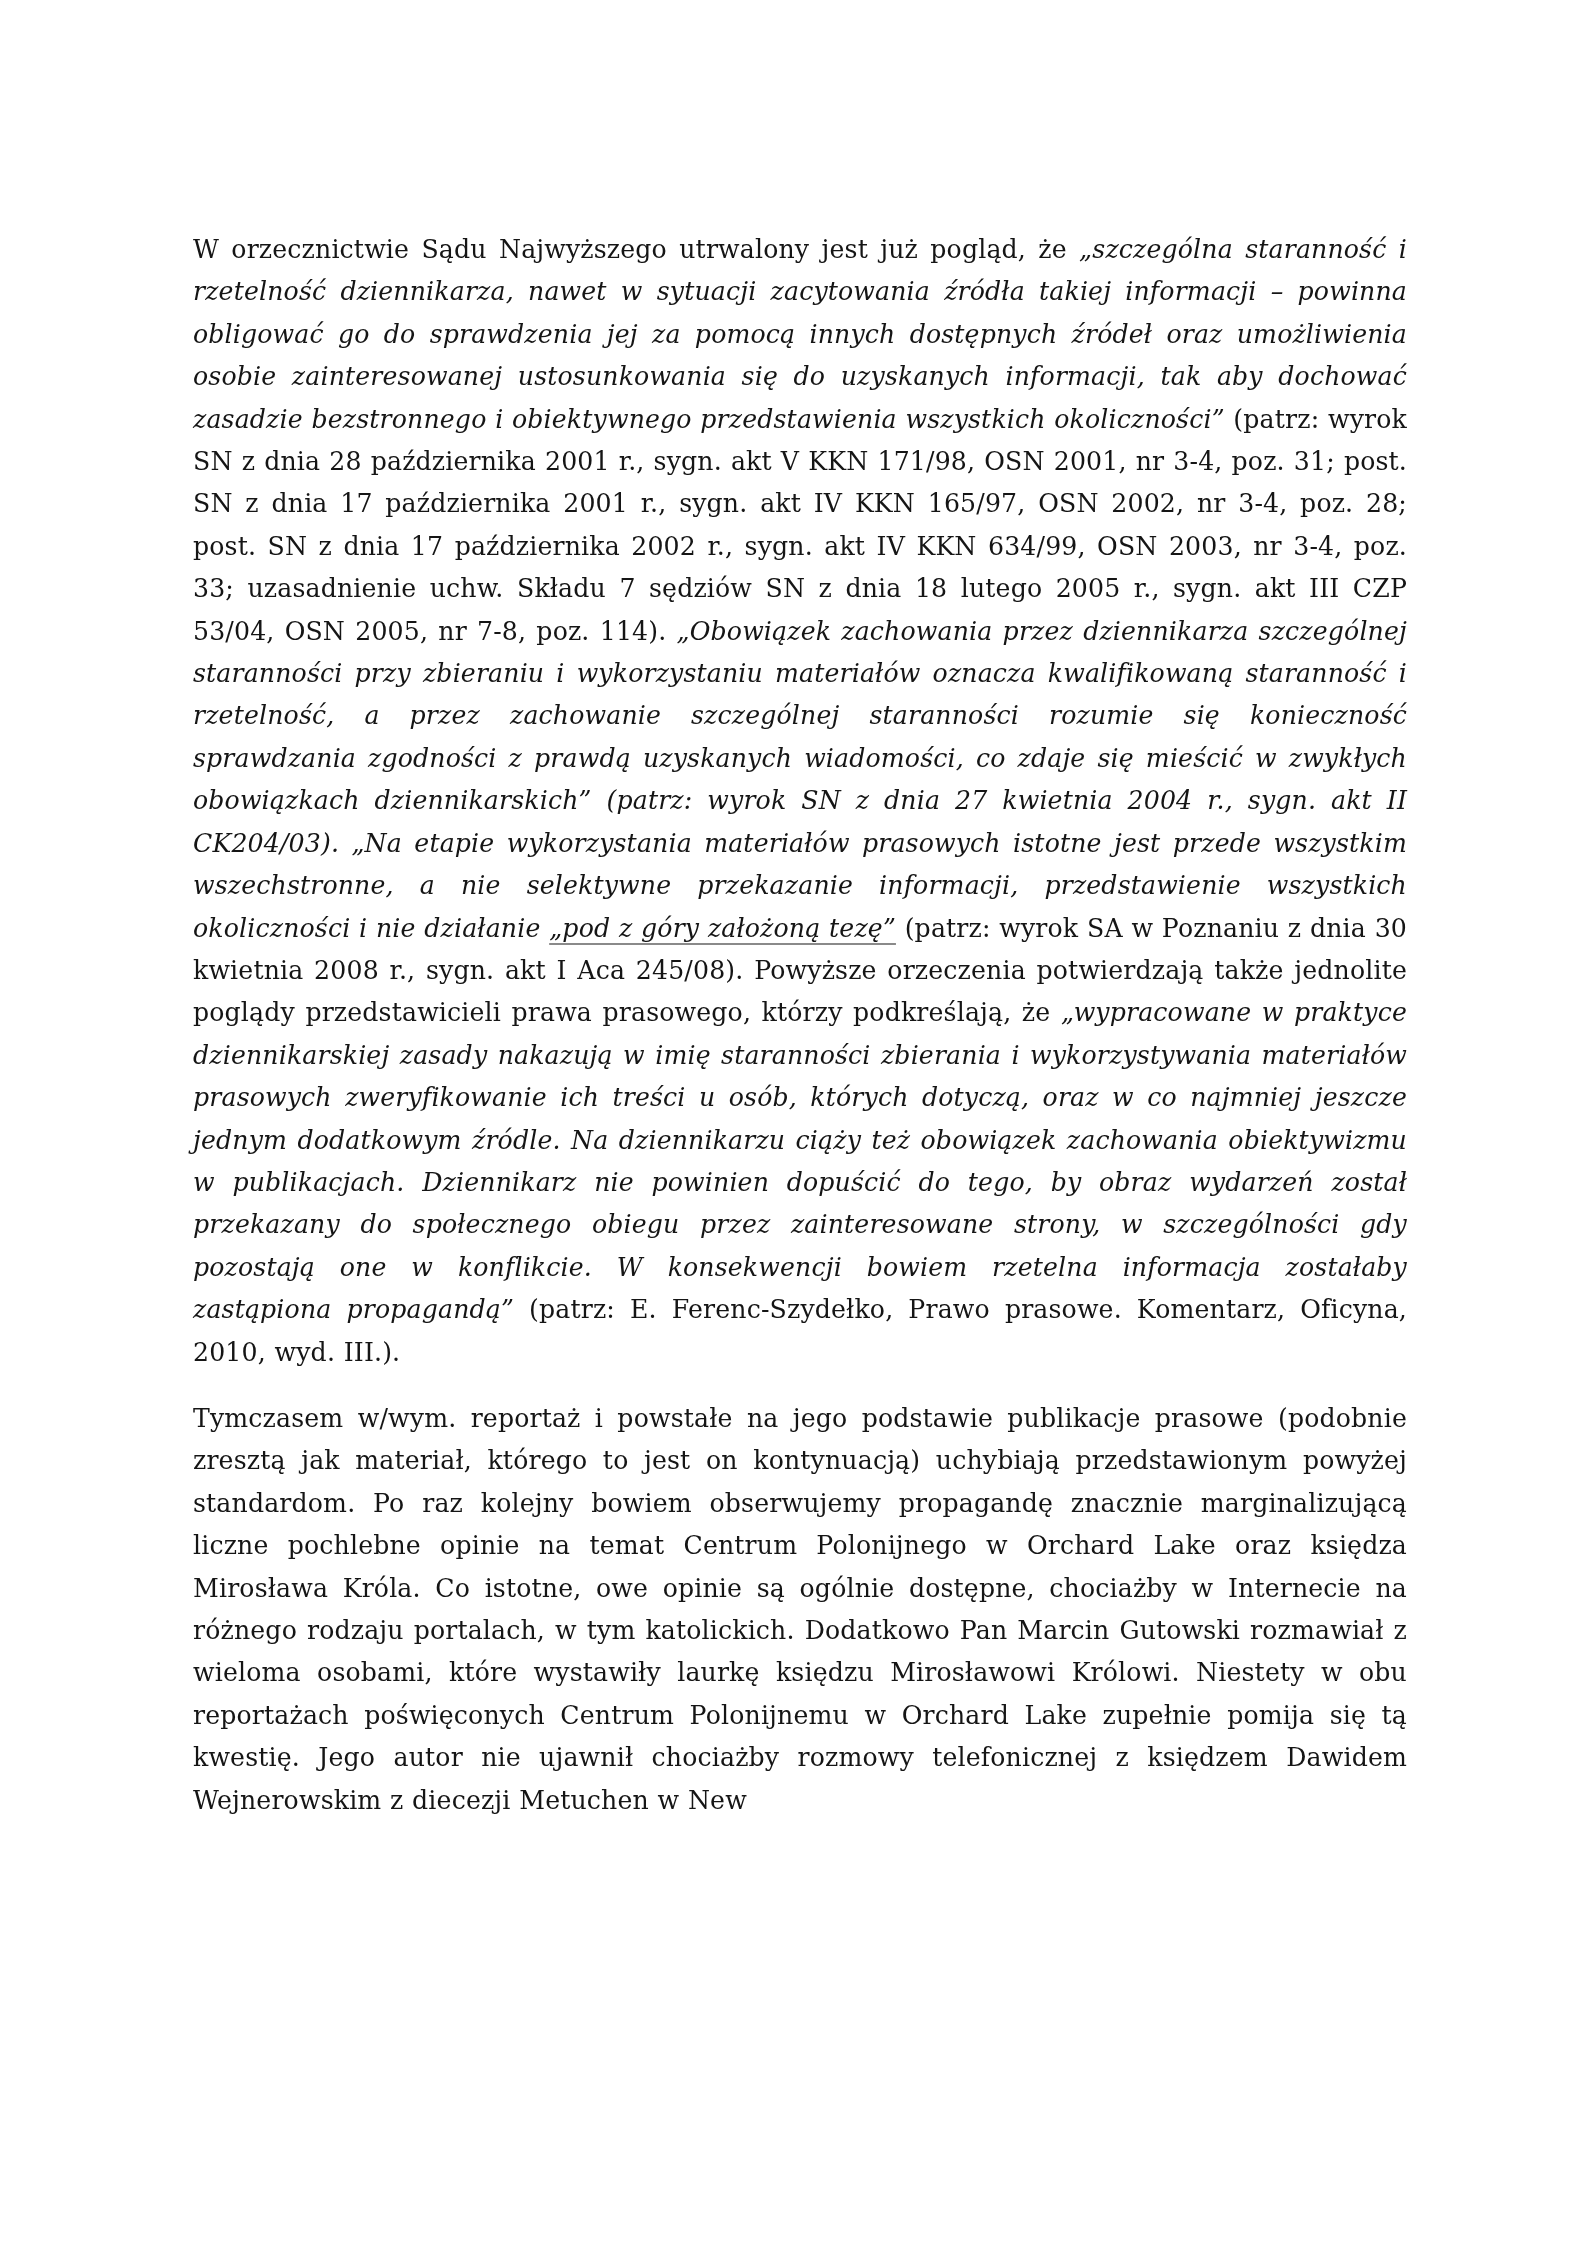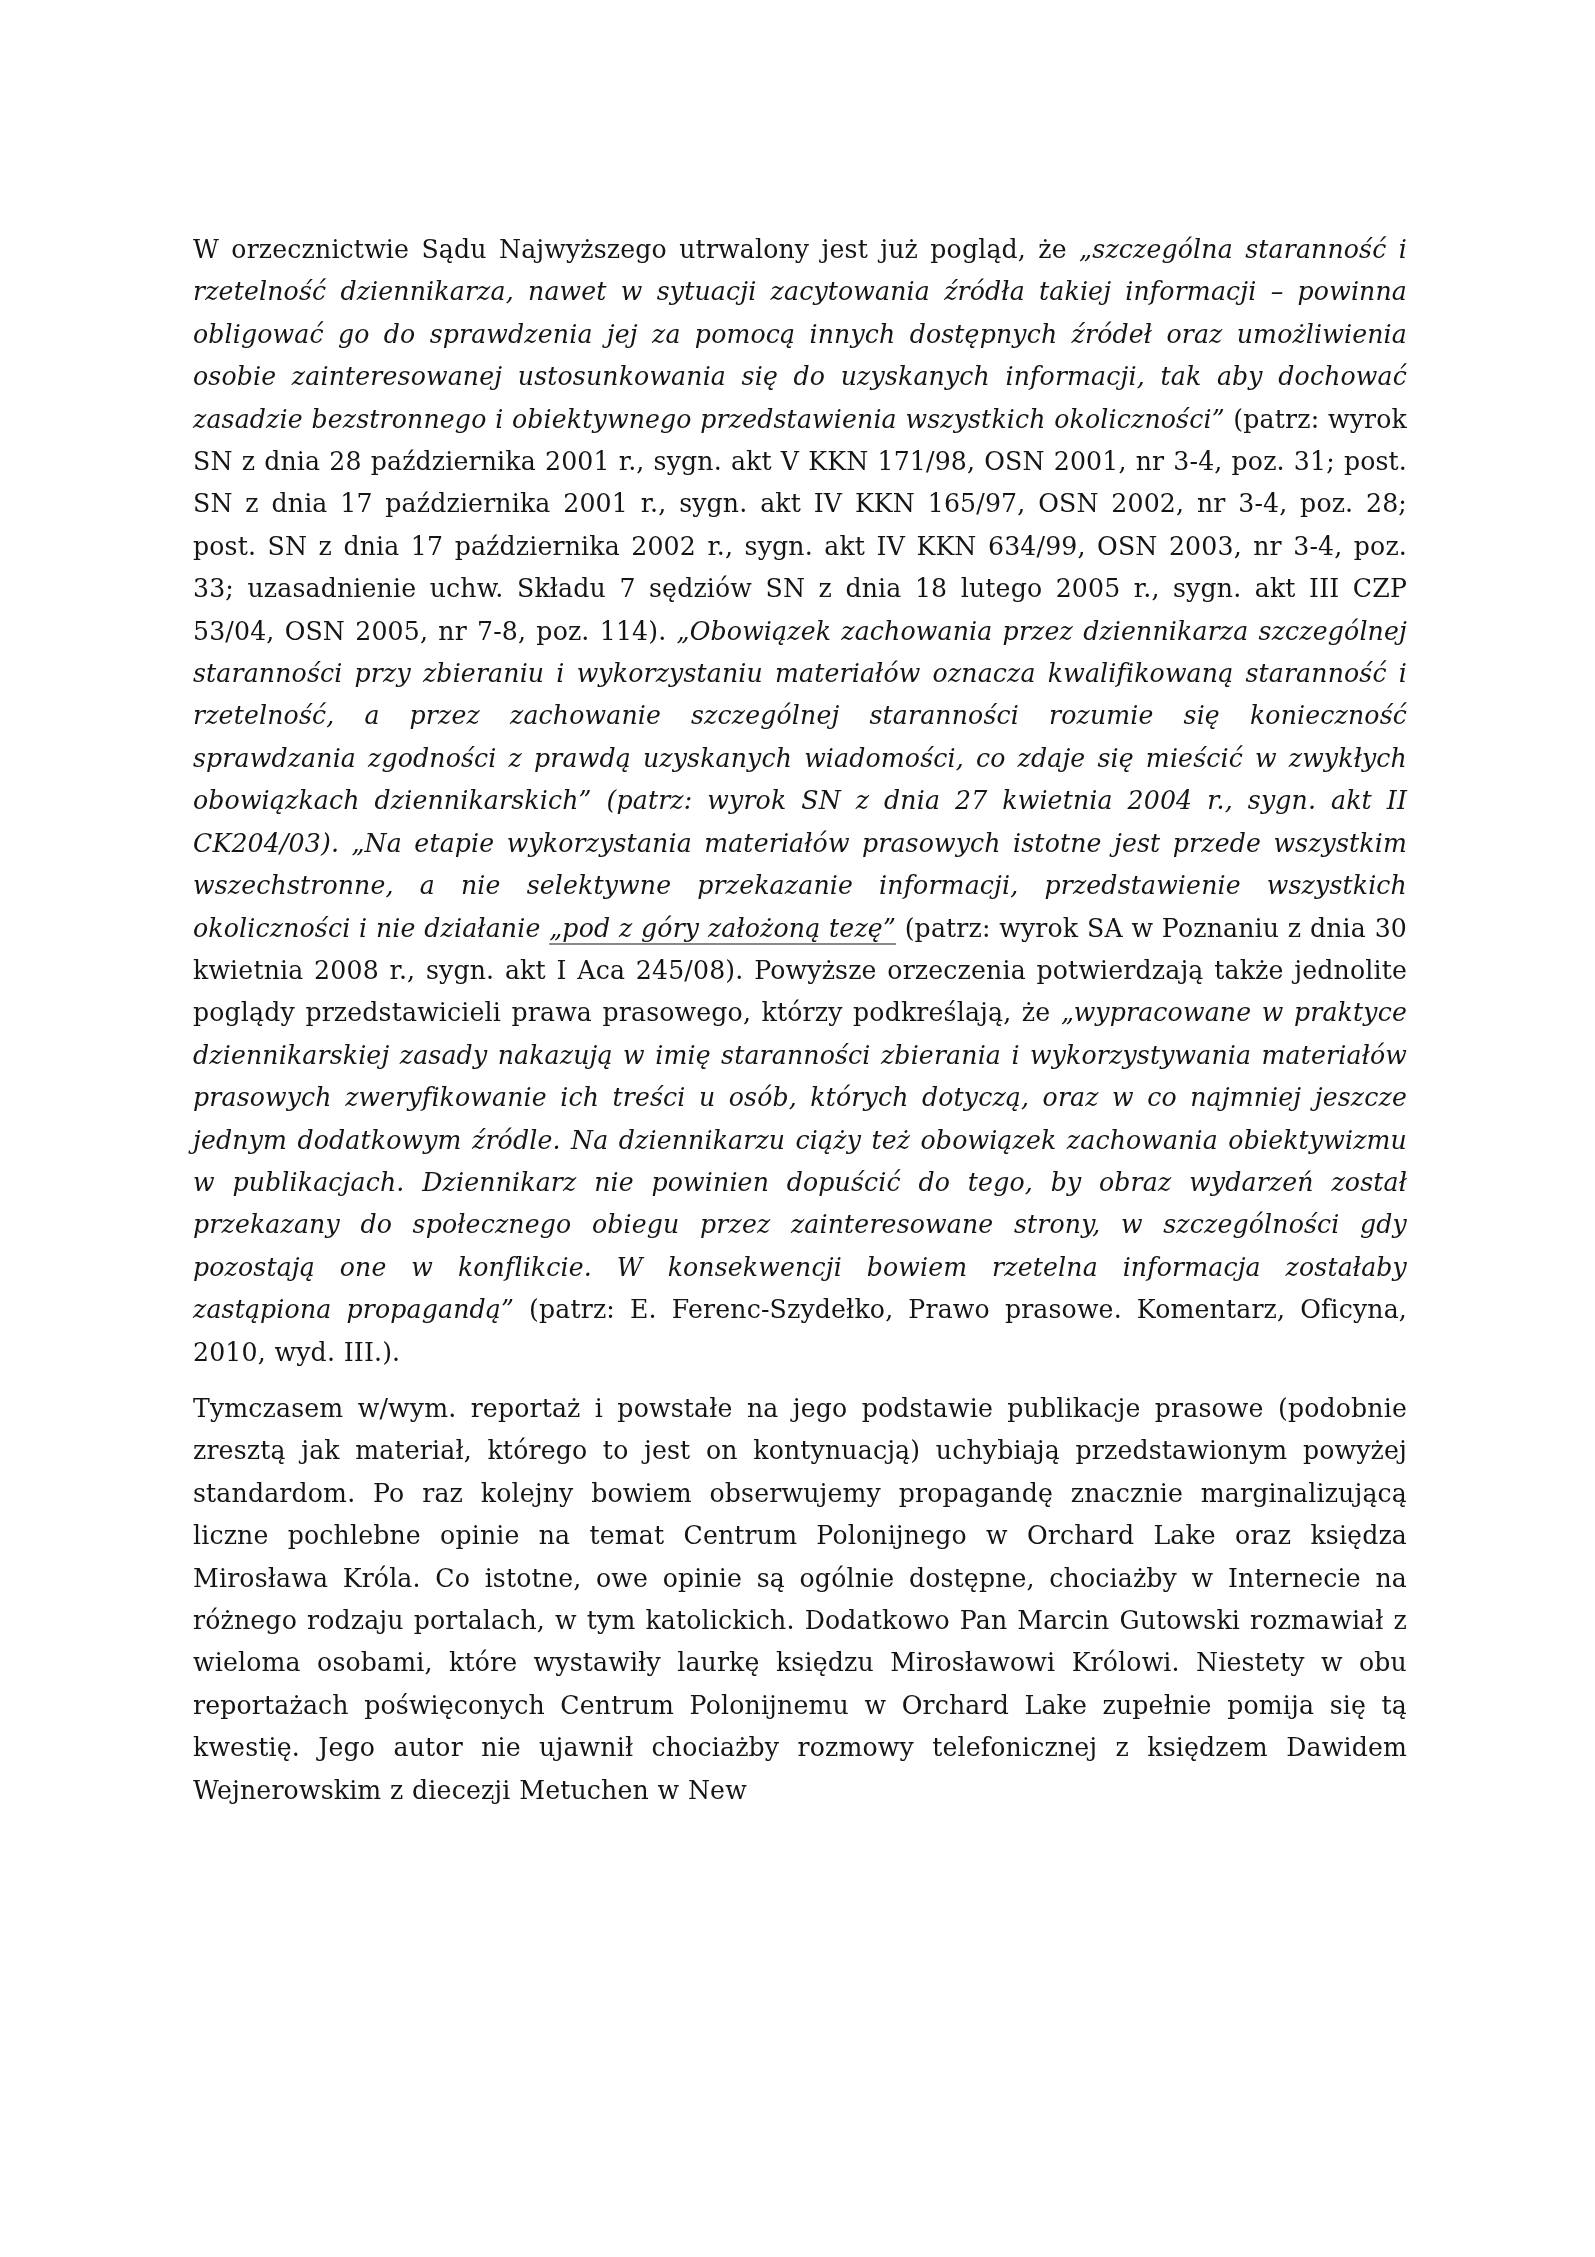--- a/index.html
+++ b/index.html
@@ -33,21 +33,21 @@
       text-align: justify;
       letter-spacing: 0.15px;
       word-spacing: 0.5px;
     }
     .paragraph {
       margin: 0;
       padding: 0;
       hyphens: none;
     }
     .paragraph + .paragraph {
-      margin-top: 14px;
+      margin-top: 24px;
     }
     .run-normal {
       font-style: normal;
     }
     .run-italic {
       font-style: italic;
     }
     .run-underline {
       text-decoration: underline;
       text-decoration-color: #8a8a8a;

